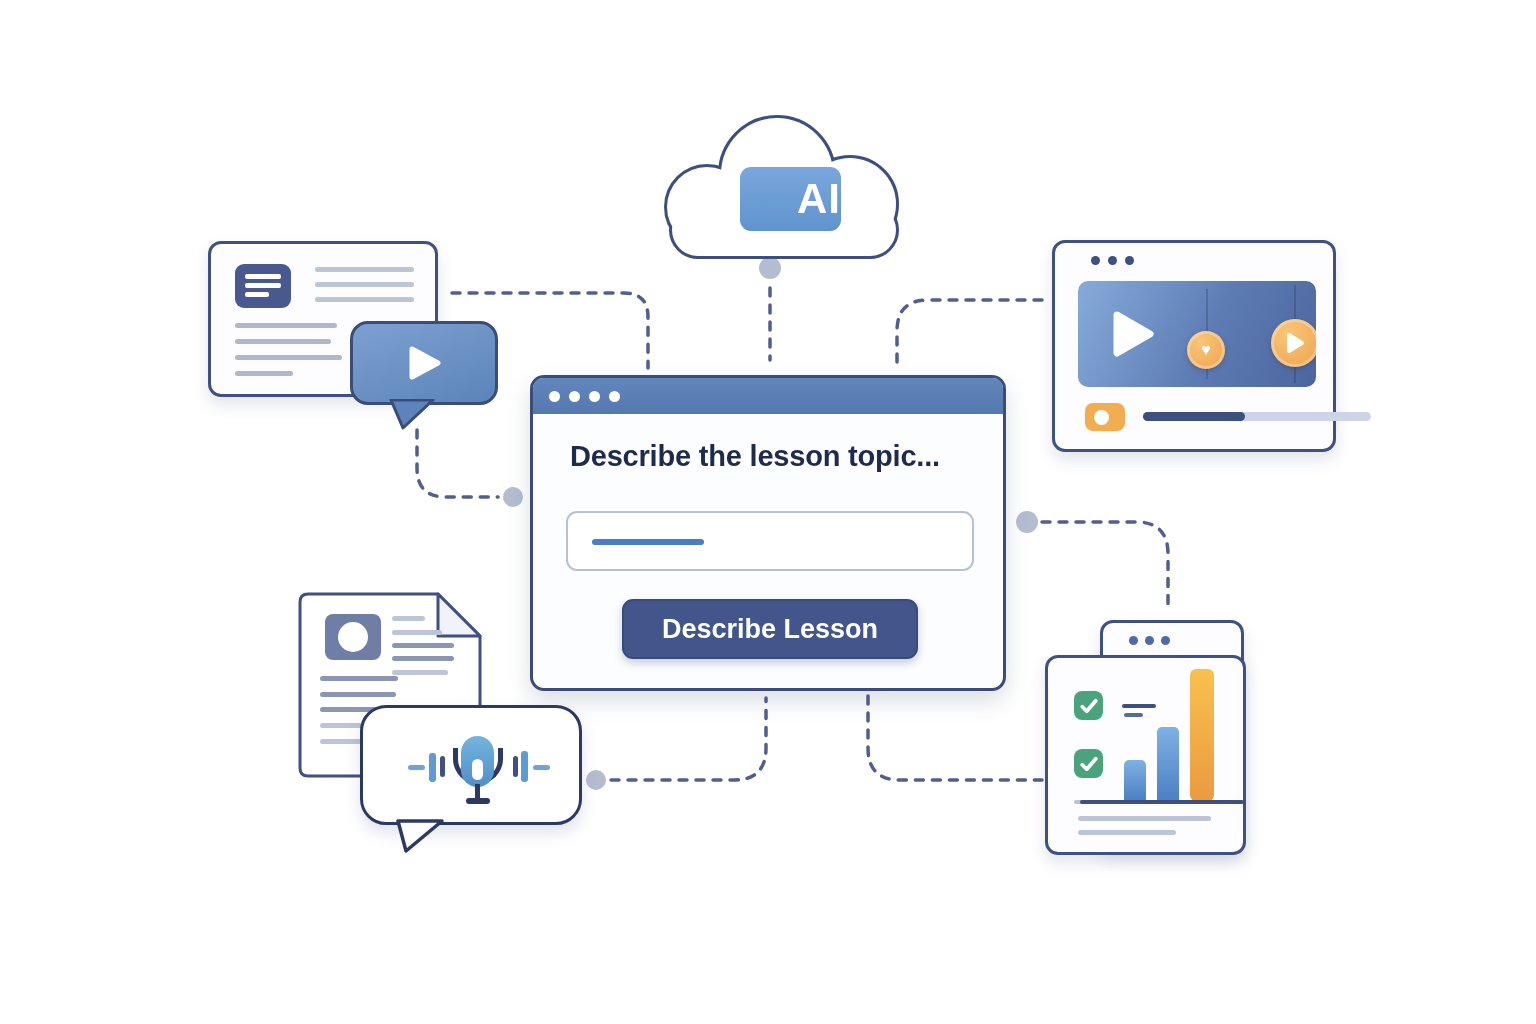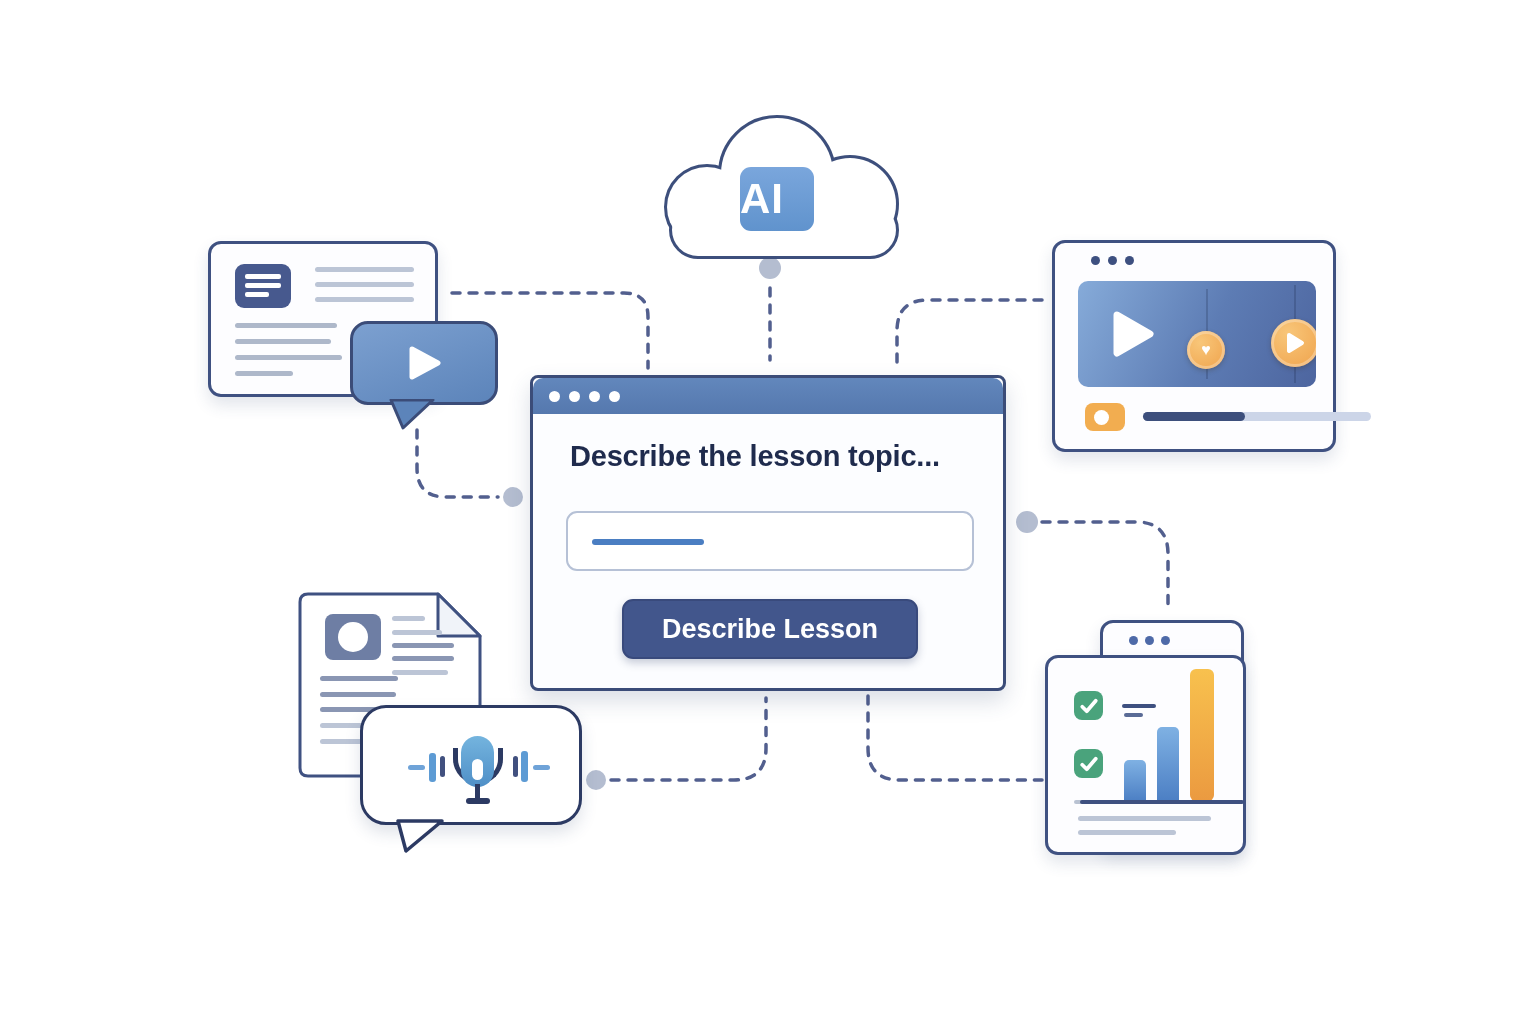--- a/index.html
+++ b/index.html
@@ -5,27 +5,27 @@
   * { margin:0; padding:0; box-sizing:border-box; }
   html,body { width:1536px; height:1024px; background:#ffffff; font-family:"Liberation Sans", sans-serif; }
   #canvas { position:relative; width:1536px; height:1024px; background:#ffffff; overflow:hidden; }
   .abs { position:absolute; }
 
   
   #connectors { position:absolute; inset:0; z-index:1; }
 
   
   #cloud { left:652px; top:112px; width:252px; height:152px; z-index:2; }
-  #ai-badge { left:88px; top:55px; width:74px; height:64px; border-radius:11px;
-    background:linear-gradient(180deg,#7aa6dc,#6093cd); display:flex; align-items:center; justify-content:flex-start;
+  #ai-badge { left:88px; top:55px; width:101px; height:64px; border-radius:11px;
+    background:linear-gradient(180deg,#7aa6dc,#6093cd); display:flex; align-items:center; justify-content:flex-end;
     color:#fff; font-size:42px; font-weight:bold; letter-spacing:1px; }
 
   
   #gen-window { left:530px; top:375px; width:476px; height:316px; background:#fcfdff;
-    border:3px solid #3b4c78; border-radius:8px; z-index:3;
+    border:3px solid #3b4c78; border-radius:14px; z-index:3;
     box-shadow:0 10px 22px rgba(50,70,110,.18); }
   #gen-titlebar { position:absolute; left:0; top:0; right:0; height:36px;
     background:linear-gradient(180deg,#6287bc,#5578ae); border-radius:10px 10px 0 0; }
   .tbar-dot { position:absolute; top:13px; width:11px; height:11px; border-radius:50%; background:#fff; }
   #gen-heading { position:absolute; left:37px; top:62px; font-size:29px; font-weight:bold;
     color:#1f2b4d; letter-spacing:-0.2px; }
   #topic-input { position:absolute; left:33px; top:133px; width:408px; height:60px;
     background:#fff; border:2.5px solid #b6c1d6; border-radius:11px; }
   #typed-line { position:absolute; left:24px; top:26px; width:112px; height:6px; border-radius:3px; background:#4a7ec2; }
   #generate-btn { position:absolute; left:89px; top:221px; width:296px; height:60px;

